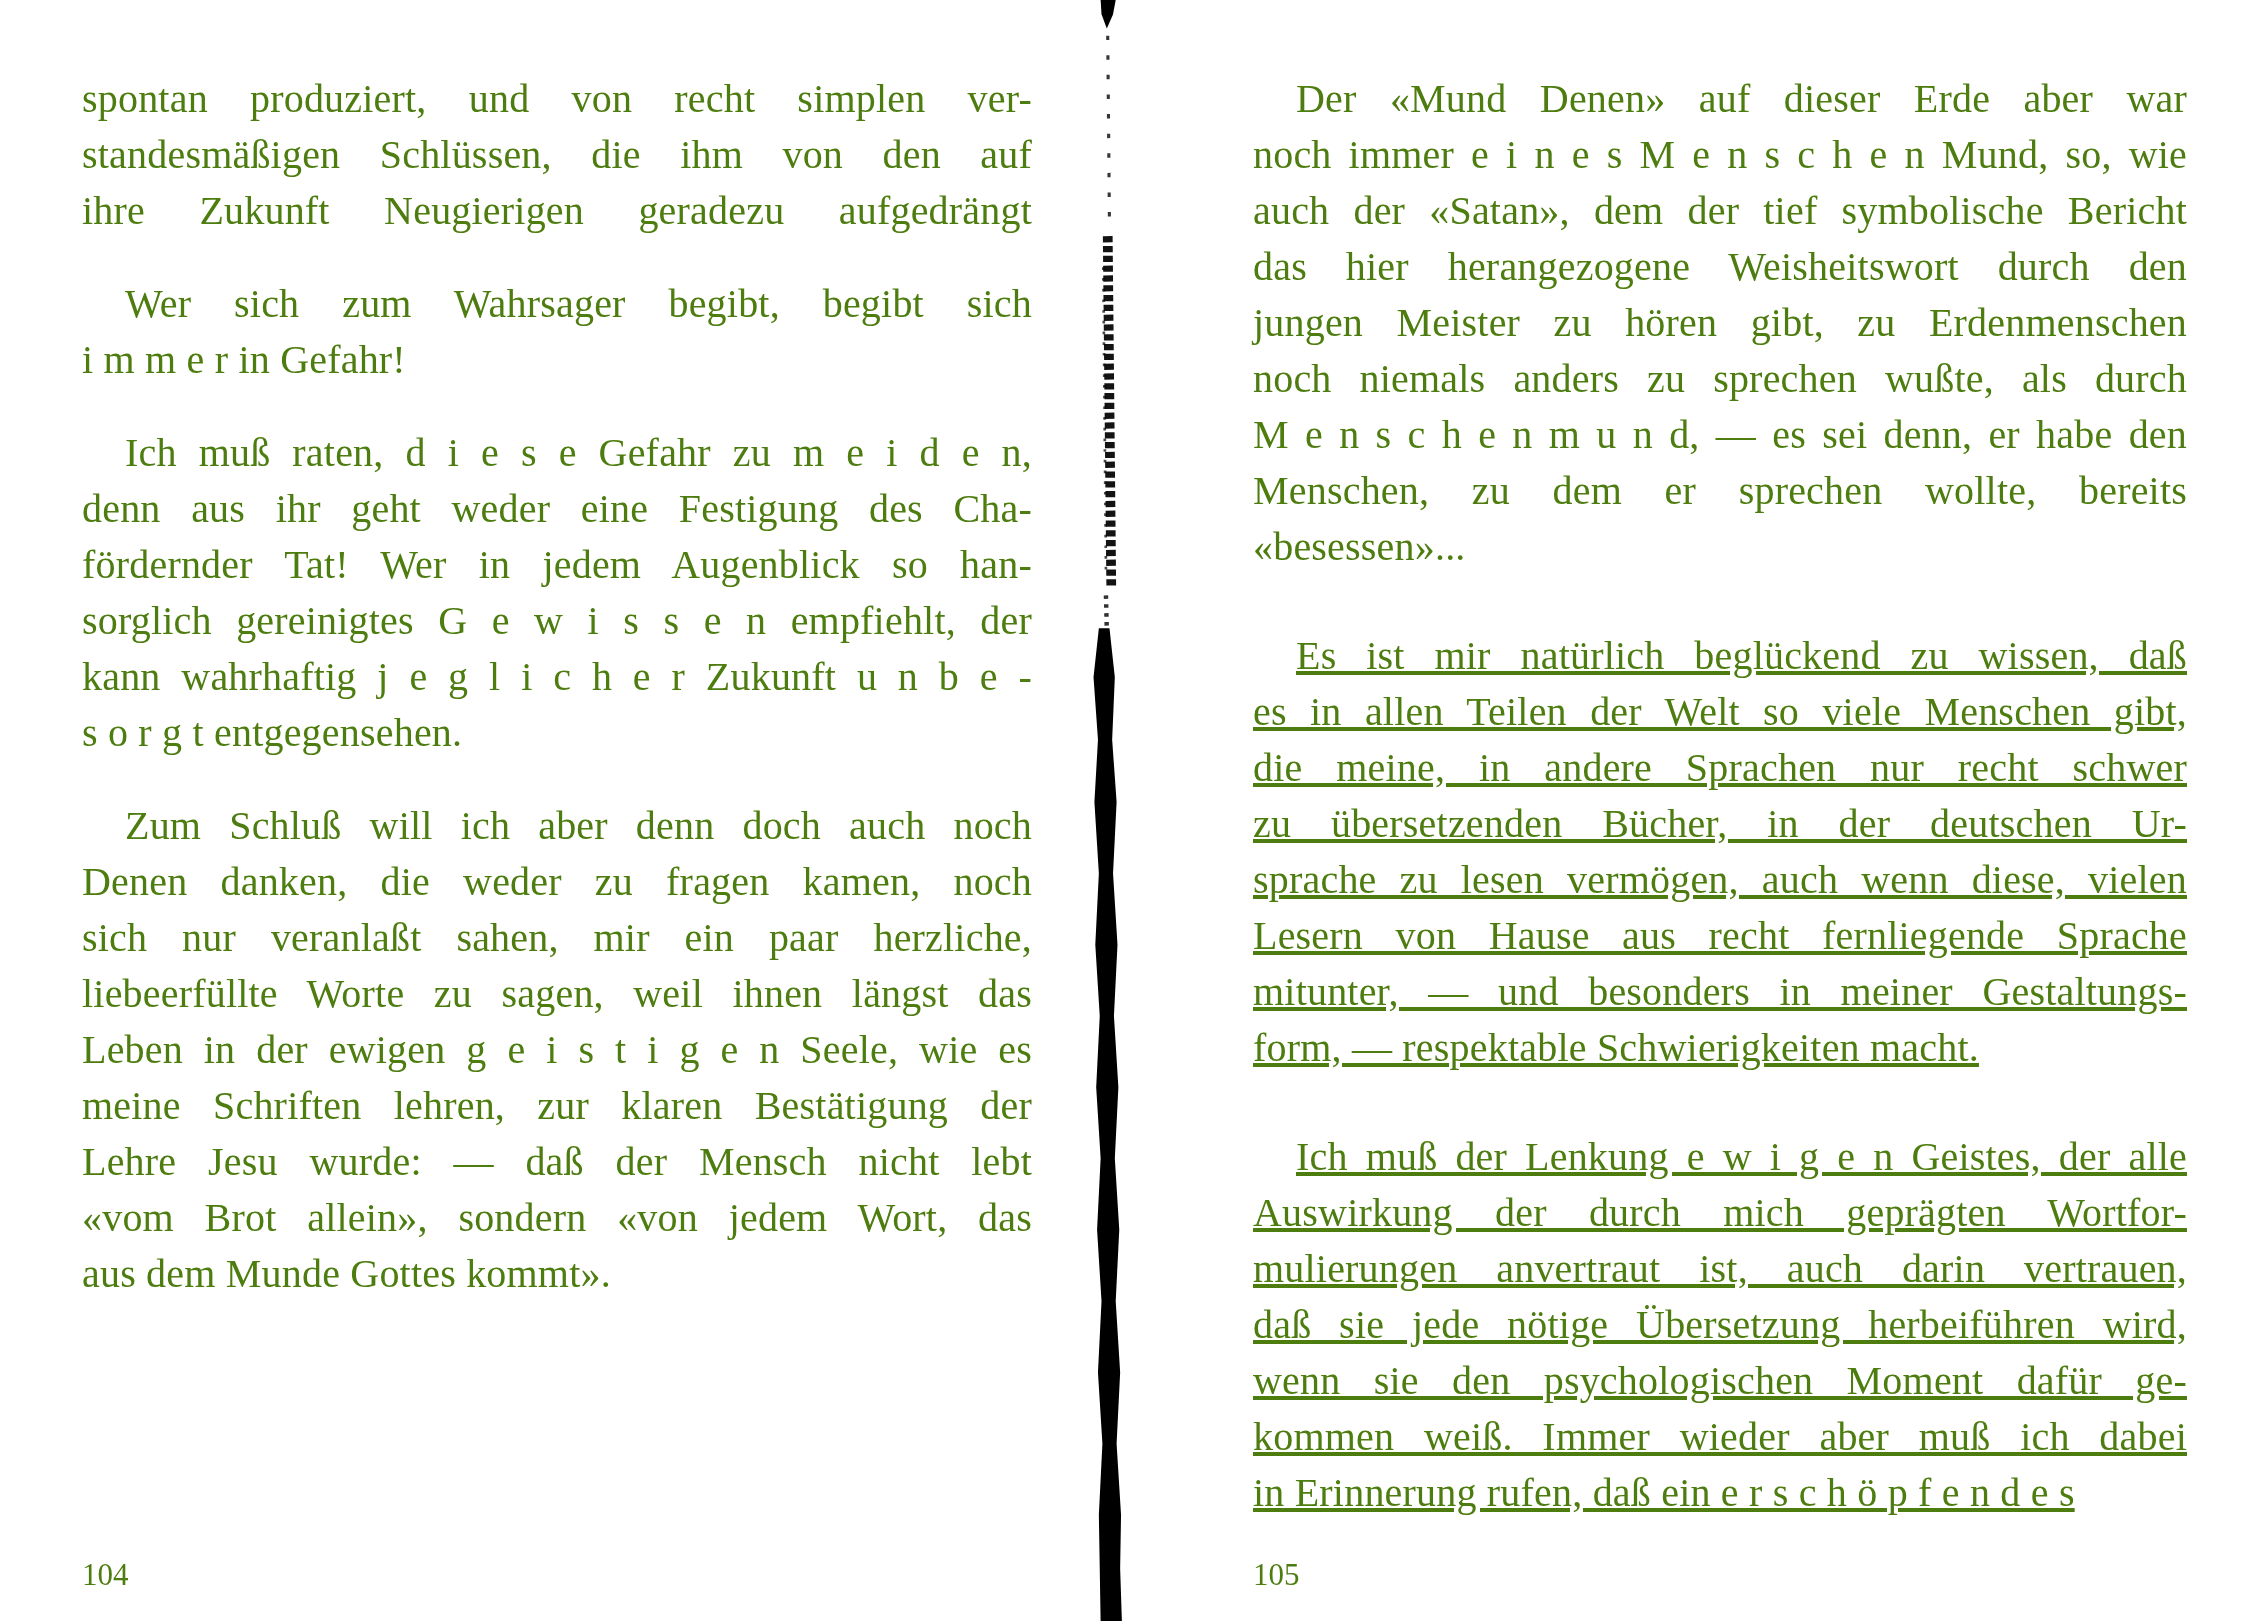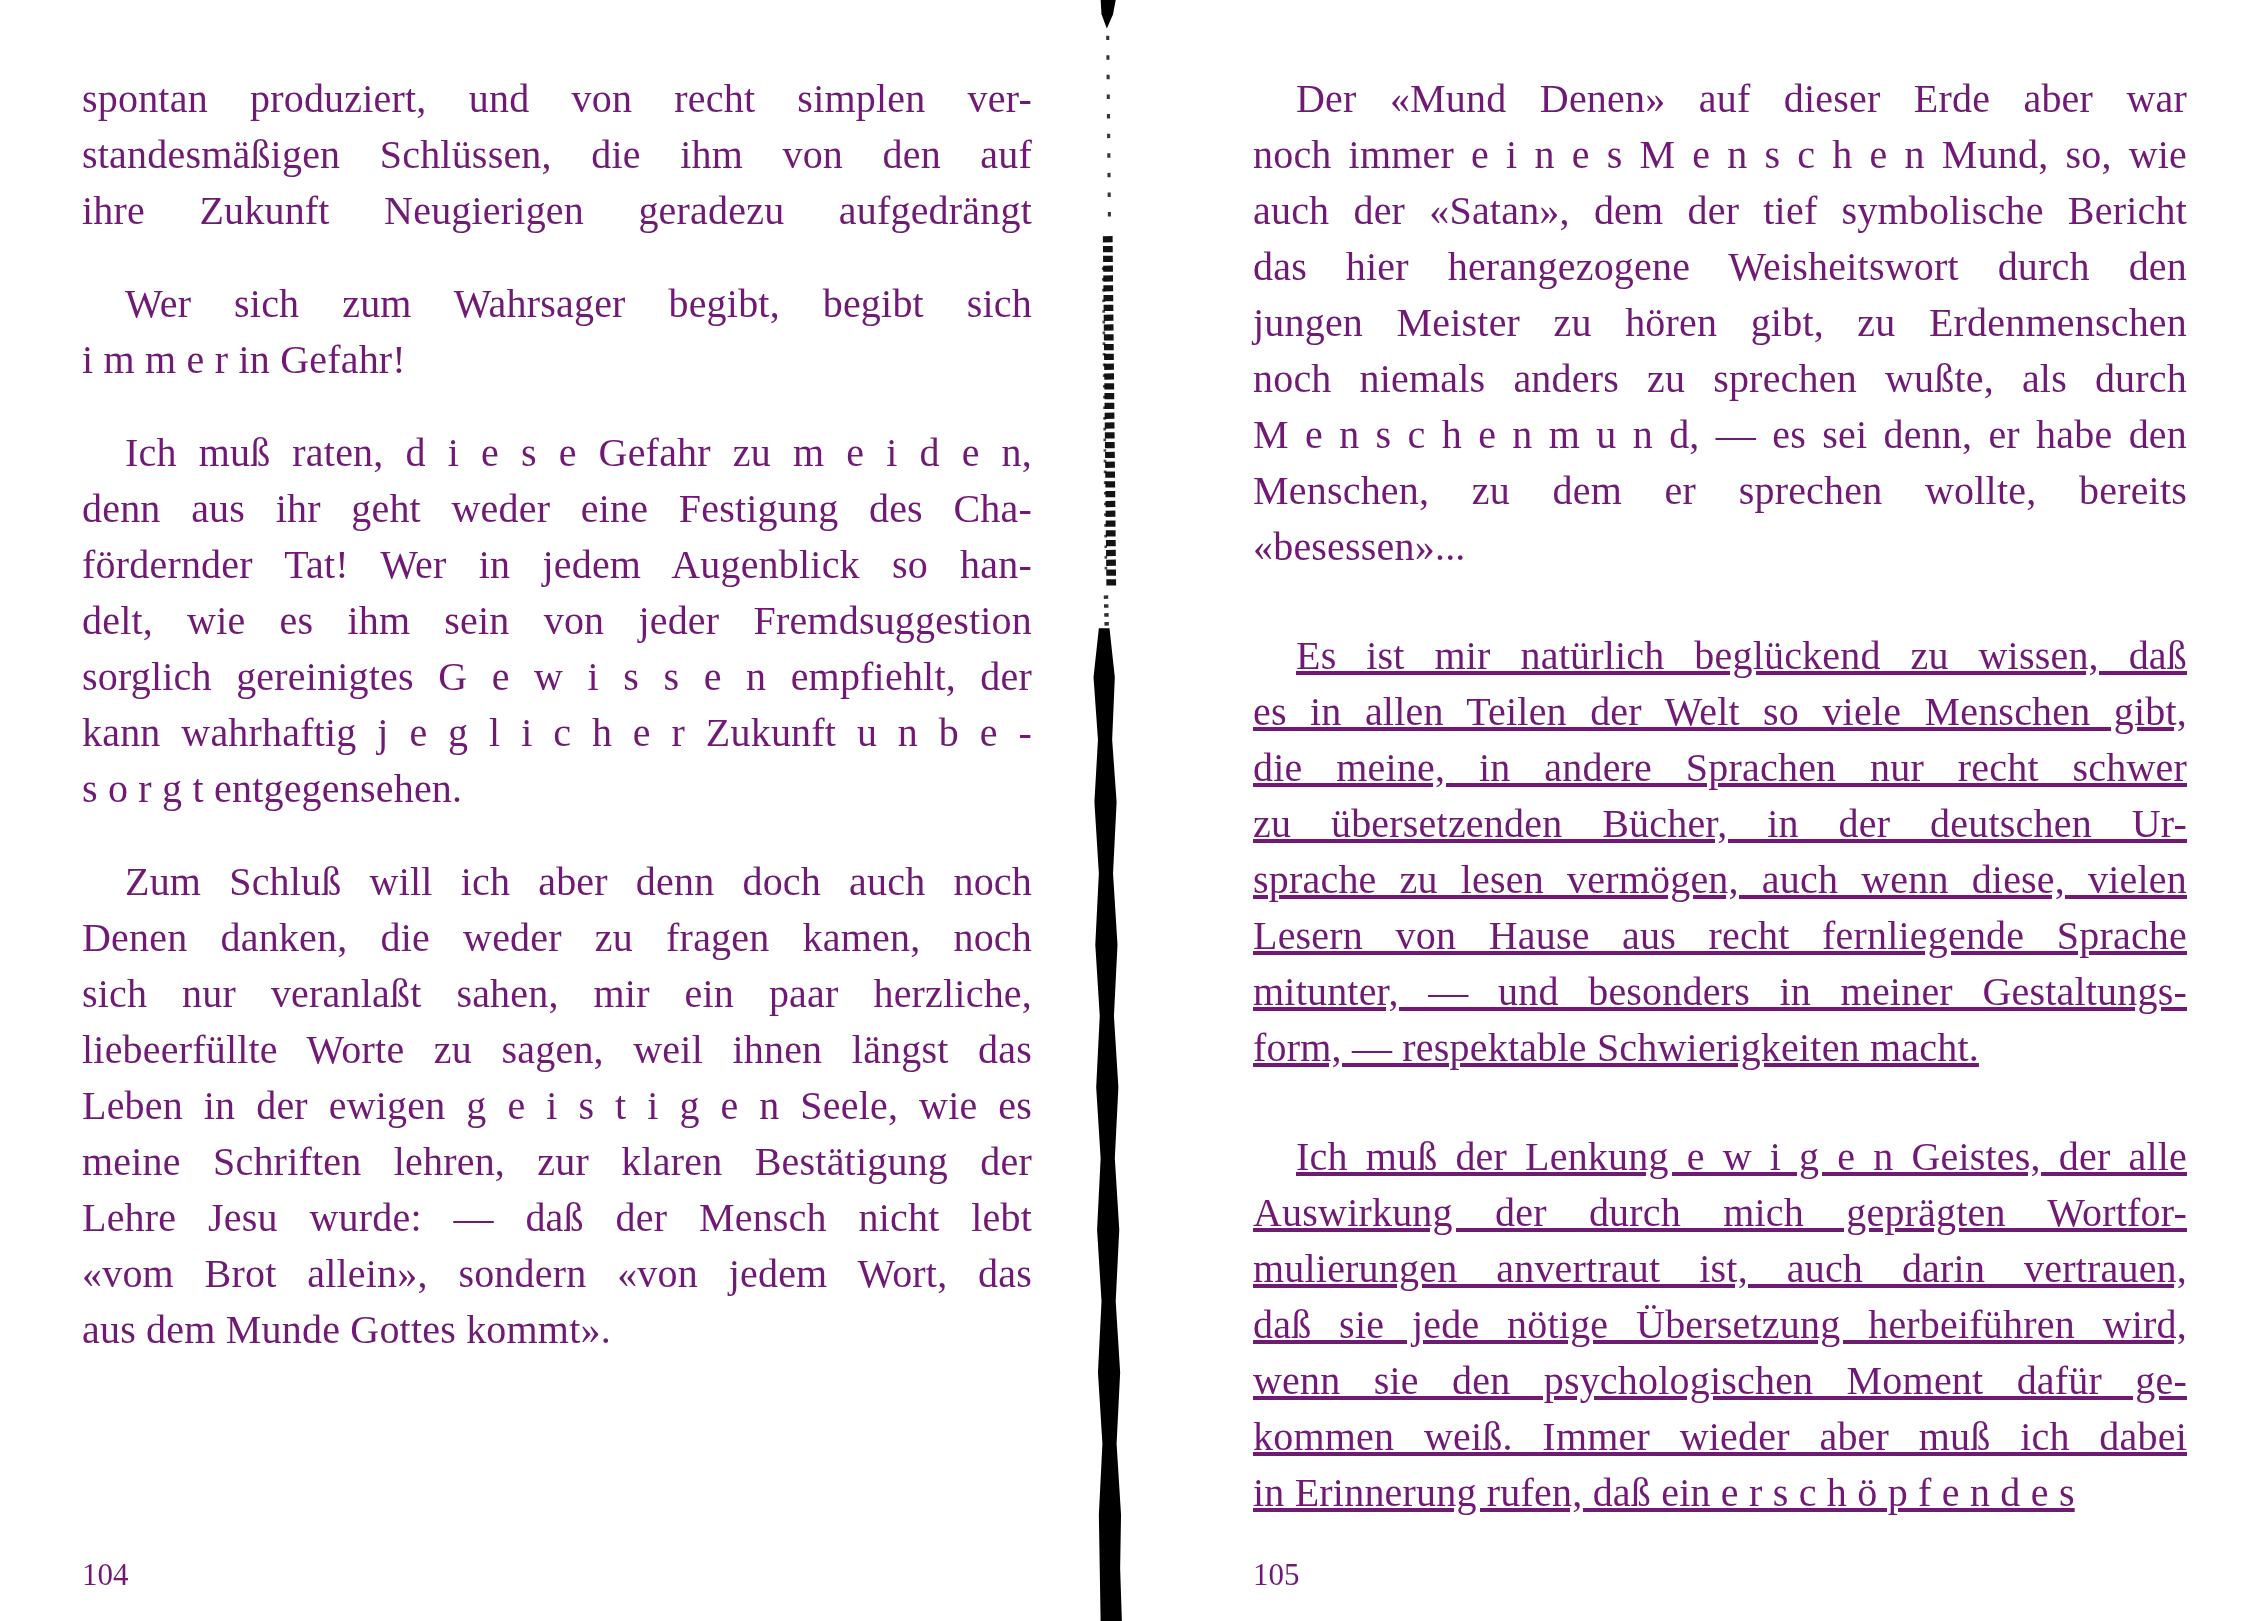--- a/index.html
+++ b/index.html
@@ -9,21 +9,21 @@
     width: 2263px;
     height: 1622px;
     overflow: hidden;
   }
   .spread {
     position: relative;
     width: 2263px;
     height: 1622px;
     background: #ffffff;
     font-family: "Liberation Serif", "DejaVu Serif", serif;
-    color: #701a75;
+    color: #4d7c0f;
   }
   .text-block {
     position: absolute;
     top: 71px;
     font-size: 40px;
     line-height: 56px;
     letter-spacing: 0.2px;
   }
   .text-left  { left: 82px;  width: 950px; }
   .text-right { left: 1253px; width: 934px; }
@@ -69,21 +69,20 @@
         <div class="line">ihre Zukunft Neugierigen geradezu aufgedrängt</div>
       </div>
       <div class="para indent">
         <div class="line">Wer sich zum Wahrsager begibt, begibt sich</div>
         <div class="line end">i m m e r in Gefahr!</div>
       </div>
       <div class="para indent">
         <div class="line">Ich muß raten, d i e s e Gefahr zu m e i d e n,</div>
         <div class="line">denn aus ihr geht weder eine Festigung des Cha-</div>
         <div class="line">fördernder Tat! Wer in jedem Augenblick so han-</div>
-        <div class="line">delt, wie es ihm sein von jeder Fremdsuggestion</div>
         <div class="line">sorglich gereinigtes G e w i s s e n empfiehlt, der</div>
         <div class="line">kann wahrhaftig j e g l i c h e r Zukunft u n b e -</div>
         <div class="line end">s o r g t entgegensehen.</div>
       </div>
       <div class="para indent">
         <div class="line">Zum Schluß will ich aber denn doch auch noch</div>
         <div class="line">Denen danken, die weder zu fragen kamen, noch</div>
         <div class="line">sich nur veranlaßt sahen, mir ein paar herzliche,</div>
         <div class="line">liebeerfüllte Worte zu sagen, weil ihnen längst das</div>
         <div class="line">Leben in der ewigen g e i s t i g e n Seele, wie es</div>

